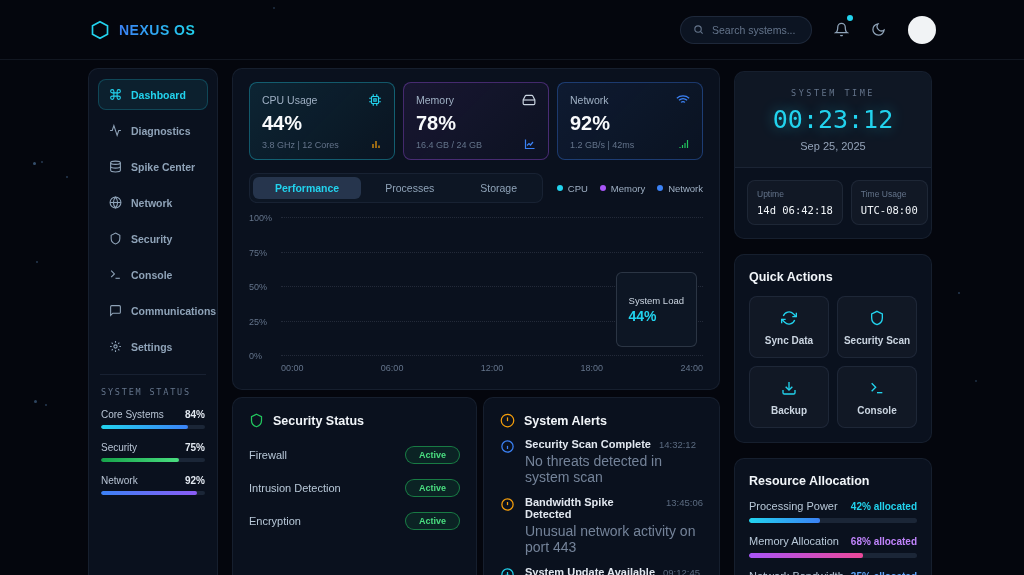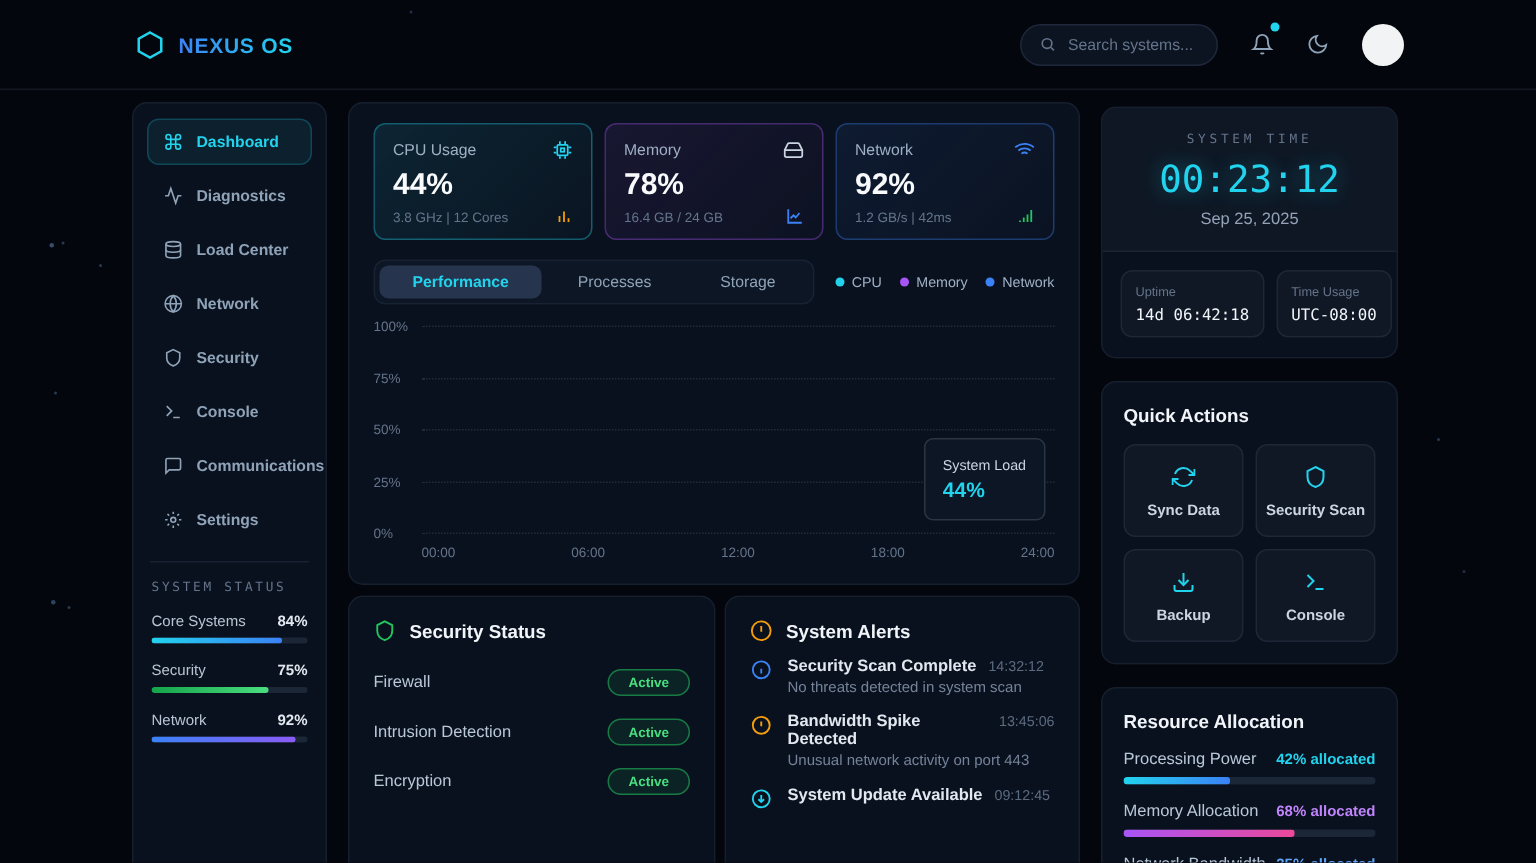--- a/index.html
+++ b/index.html
@@ -112,21 +112,21 @@
   .ldot { width:6px; height:6px; border-radius:50%; }
   .ldot.c1 { background:#22d3ee; } .ldot.c2 { background:#a855f7; } .ldot.c3 { background:#3b82f6; }
 
   .chart-wrap { margin-top:14px; position:relative; padding-left:32px; }
   .chart-area { position:relative; height:138px; }
   .gridline { position:absolute; left:0; right:0; border-top:1px dotted rgba(148,163,184,0.18); }
   .ytick { position:absolute; left:-32px; transform:translateY(-45%); font-size:9px; color:#64748b; }
   .xticks { display:flex; justify-content:space-between; margin-top:8px; font-size:9px; color:#64748b; }
   .sysload {
     position:absolute; right:6px; bottom:8px; background:#0d1624;
-    border:1px solid rgba(148,163,184,0.22); border-radius:6px; padding:12px 12px;
+    border:1px solid rgba(148,163,184,0.22); border-radius:6px; padding:22px 12px;
   }
   .sysload .sl-lbl { font-size:9.5px; color:#cbd5e1; }
   .sysload .sl-val { font-size:14px; font-weight:bold; color:#22d3ee; margin-top:2px; }
 
   .bottom-row { display:flex; gap:6px; }
   .sec-card { width:245px; padding:15px 16px; height:200px; }
   .alerts-card { flex:1; padding:15px 16px; height:200px; }
   .card-header { display:flex; align-items:center; gap:9px; margin-bottom:10px; }
   .card-title { font-size:12.5px; font-weight:bold; color:#f1f5f9; }
   .sec-row { display:flex; justify-content:space-between; align-items:center; padding:7.5px 0; }
@@ -134,21 +134,21 @@
   .badge-active {
     background:rgba(34,197,94,0.10); border:1px solid rgba(34,197,94,0.55); color:#4ade80;
     font-size:9px; font-weight:bold; padding:3px 13px; border-radius:999px;
   }
 
   .alert-item { display:flex; gap:10px; margin-bottom:11px; }
   .alert-ico { flex:none; margin-top:1px; }
   .alert-t-row { display:flex; align-items:baseline; gap:8px; }
   .alert-title { font-size:11px; font-weight:bold; color:#e2e8f0; }
   .alert-time { font-size:9.5px; color:#5b6b80; }
-  .alert-desc { font-size:10px; color:#748399; margin-top:3px; }
+  .alert-desc { font-size:14px; color:#748399; margin-top:3px; }
 
   
   .right-col { width:198px; display:flex; flex-direction:column; gap:15px; padding-top:3px; }
   .clock-card { overflow:hidden; }
   .clock-top {
     text-align:center; padding:16px 10px 15px; background:rgba(148,163,184,0.045);
     border-bottom:1px solid rgba(125,150,185,0.11);
   }
   .clock-title { font-family:"DejaVu Sans Mono", monospace; font-size:8.5px; letter-spacing:2.5px; color:#64748b; }
   .clock-time {
@@ -249,21 +249,21 @@
       <span>Diagnostics</span>
     </div>
     <div class="side-item">
       <span class="si">
         <svg width="13" height="13" viewBox="0 0 24 24" fill="none" stroke="currentColor" stroke-width="2">
             <ellipse cx="12" cy="5" rx="9" ry="3"></ellipse>
             <path d="M3 5v14c0 1.7 4 3 9 3s9-1.3 9-3V5"></path>
             <path d="M3 12c0 1.7 4 3 9 3s9-1.3 9-3"></path>
           </svg>
       </span>
-      <span>Load Center</span>
+      <span>Spike Center</span>
     </div>
     <div class="side-item">
       <span class="si">
         <svg width="13" height="13" viewBox="0 0 24 24" fill="none" stroke="currentColor" stroke-width="2">
             <circle cx="12" cy="12" r="10"></circle>
             <path d="M2 12h20"></path>
             <path d="M12 2a15 15 0 0 1 0 20 15 15 0 0 1 0-20z"></path>
           </svg>
       </span>
       <span>Network</span>

